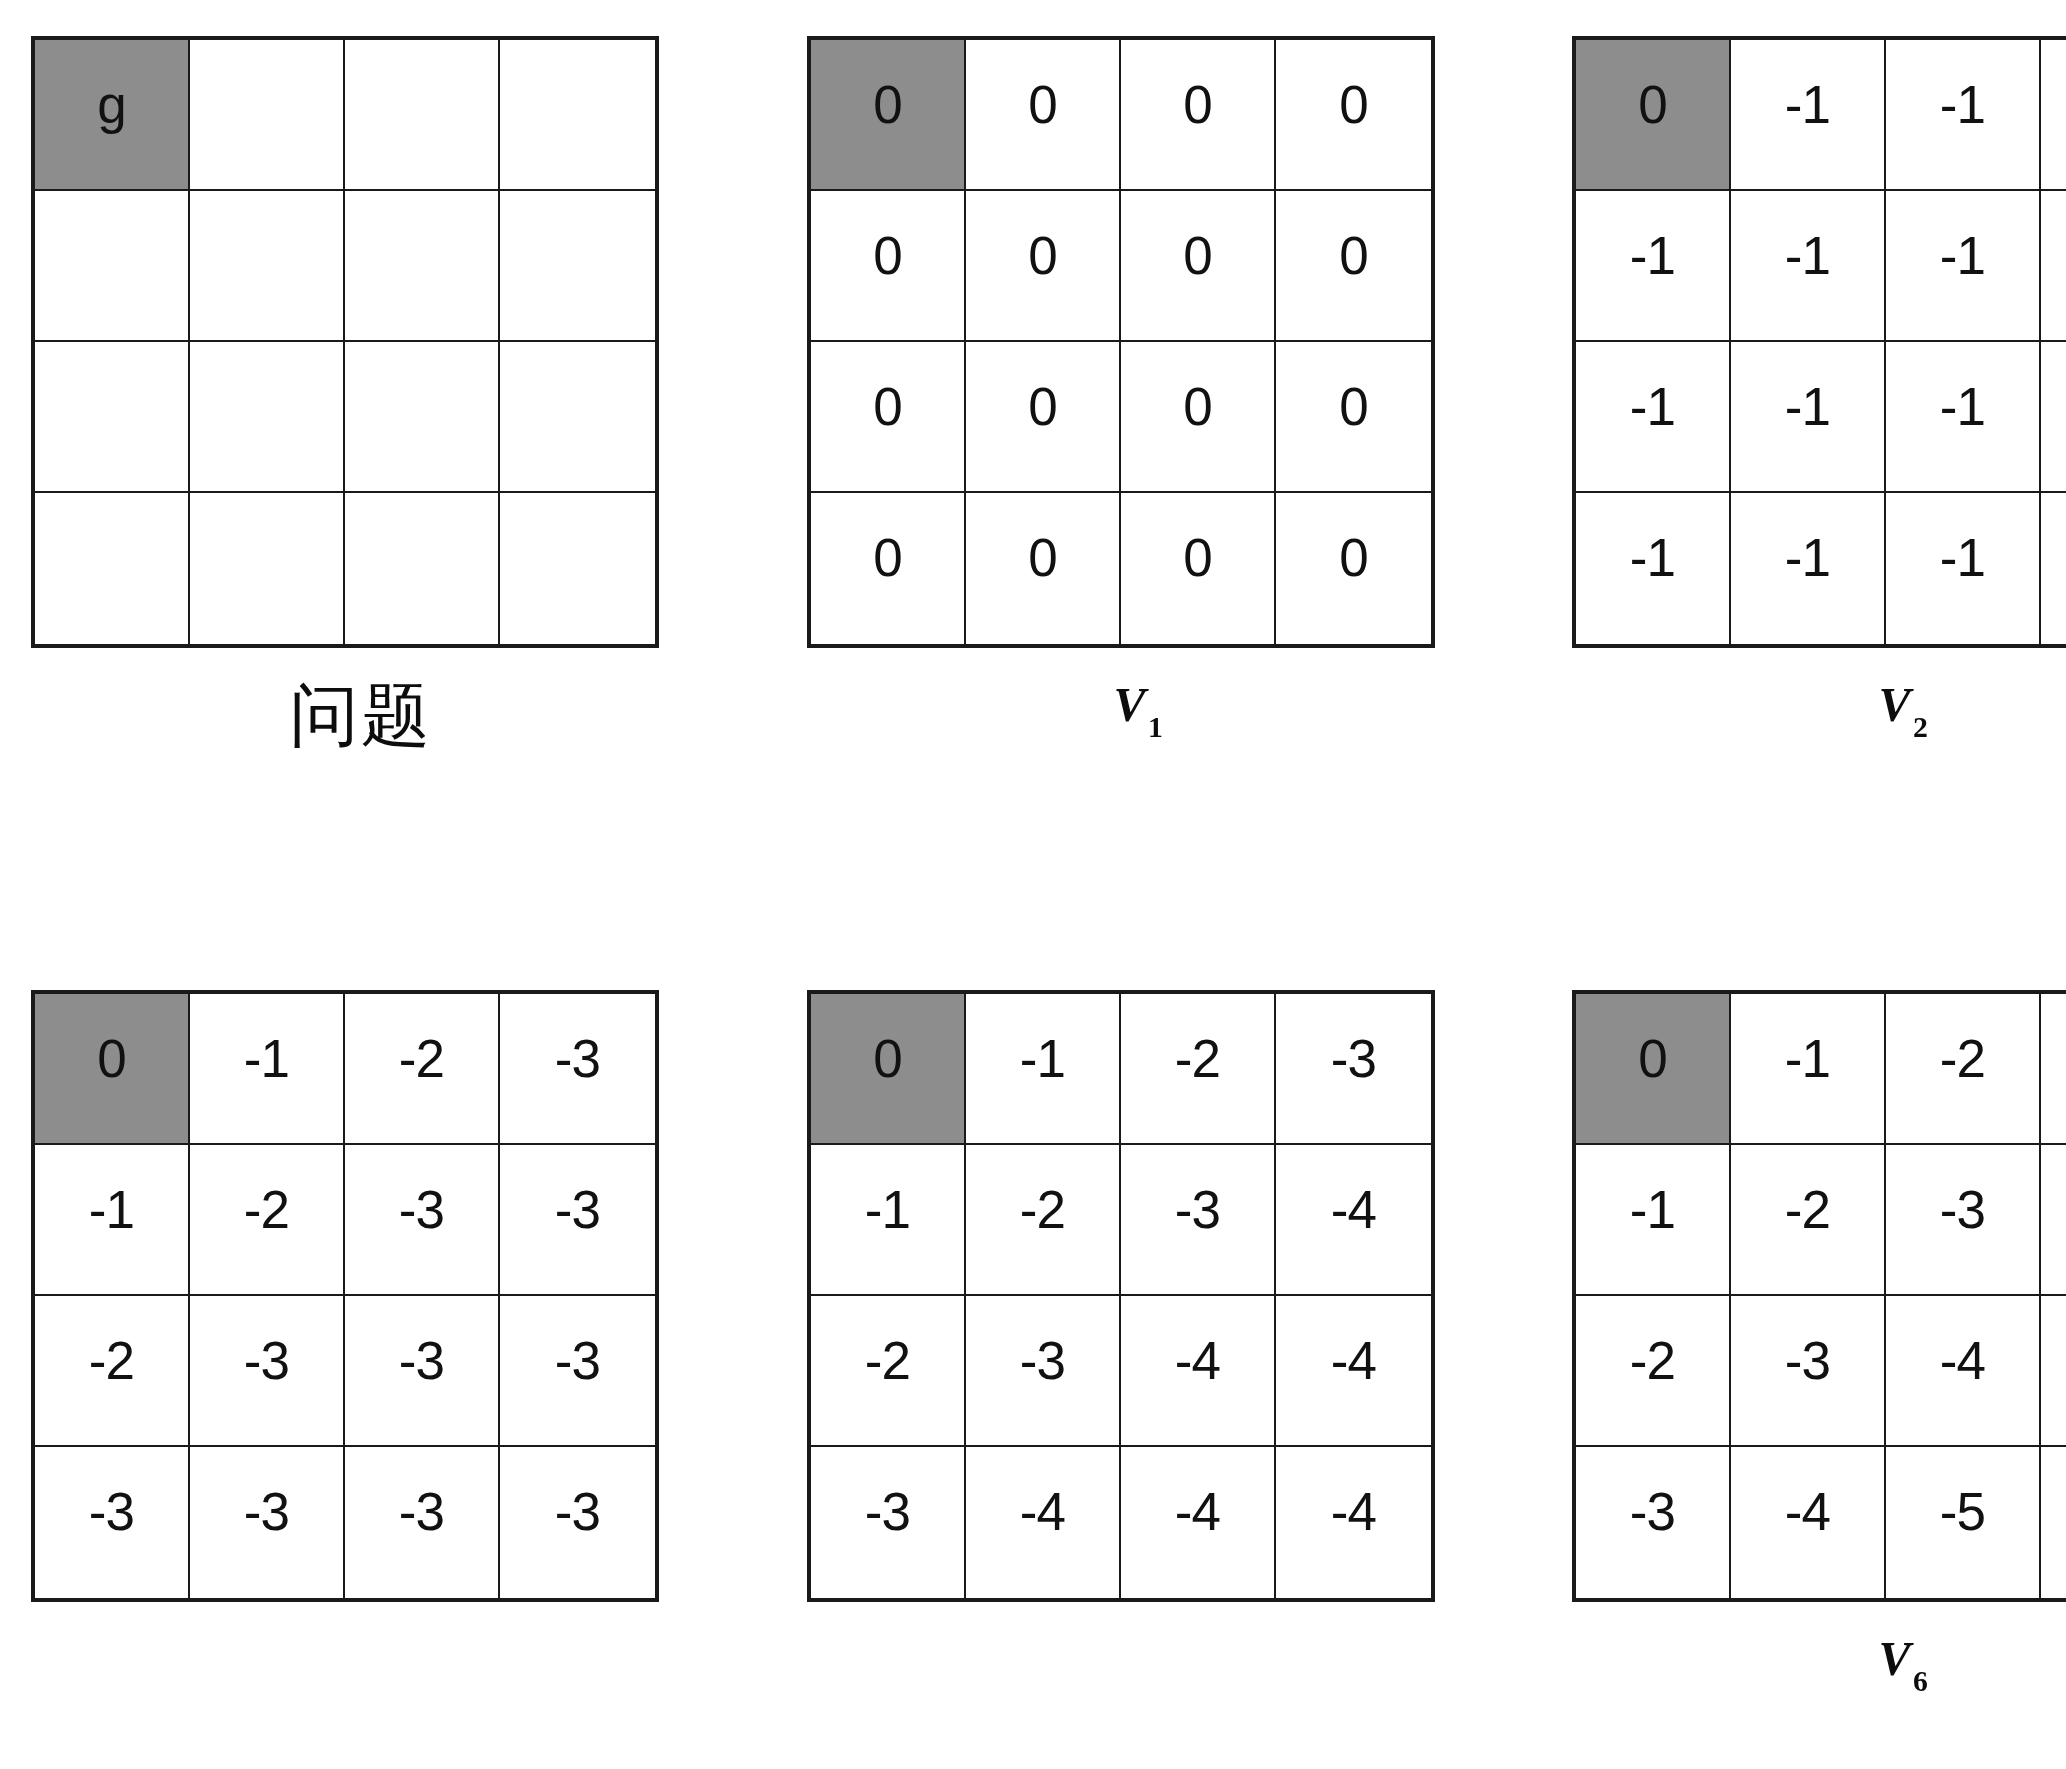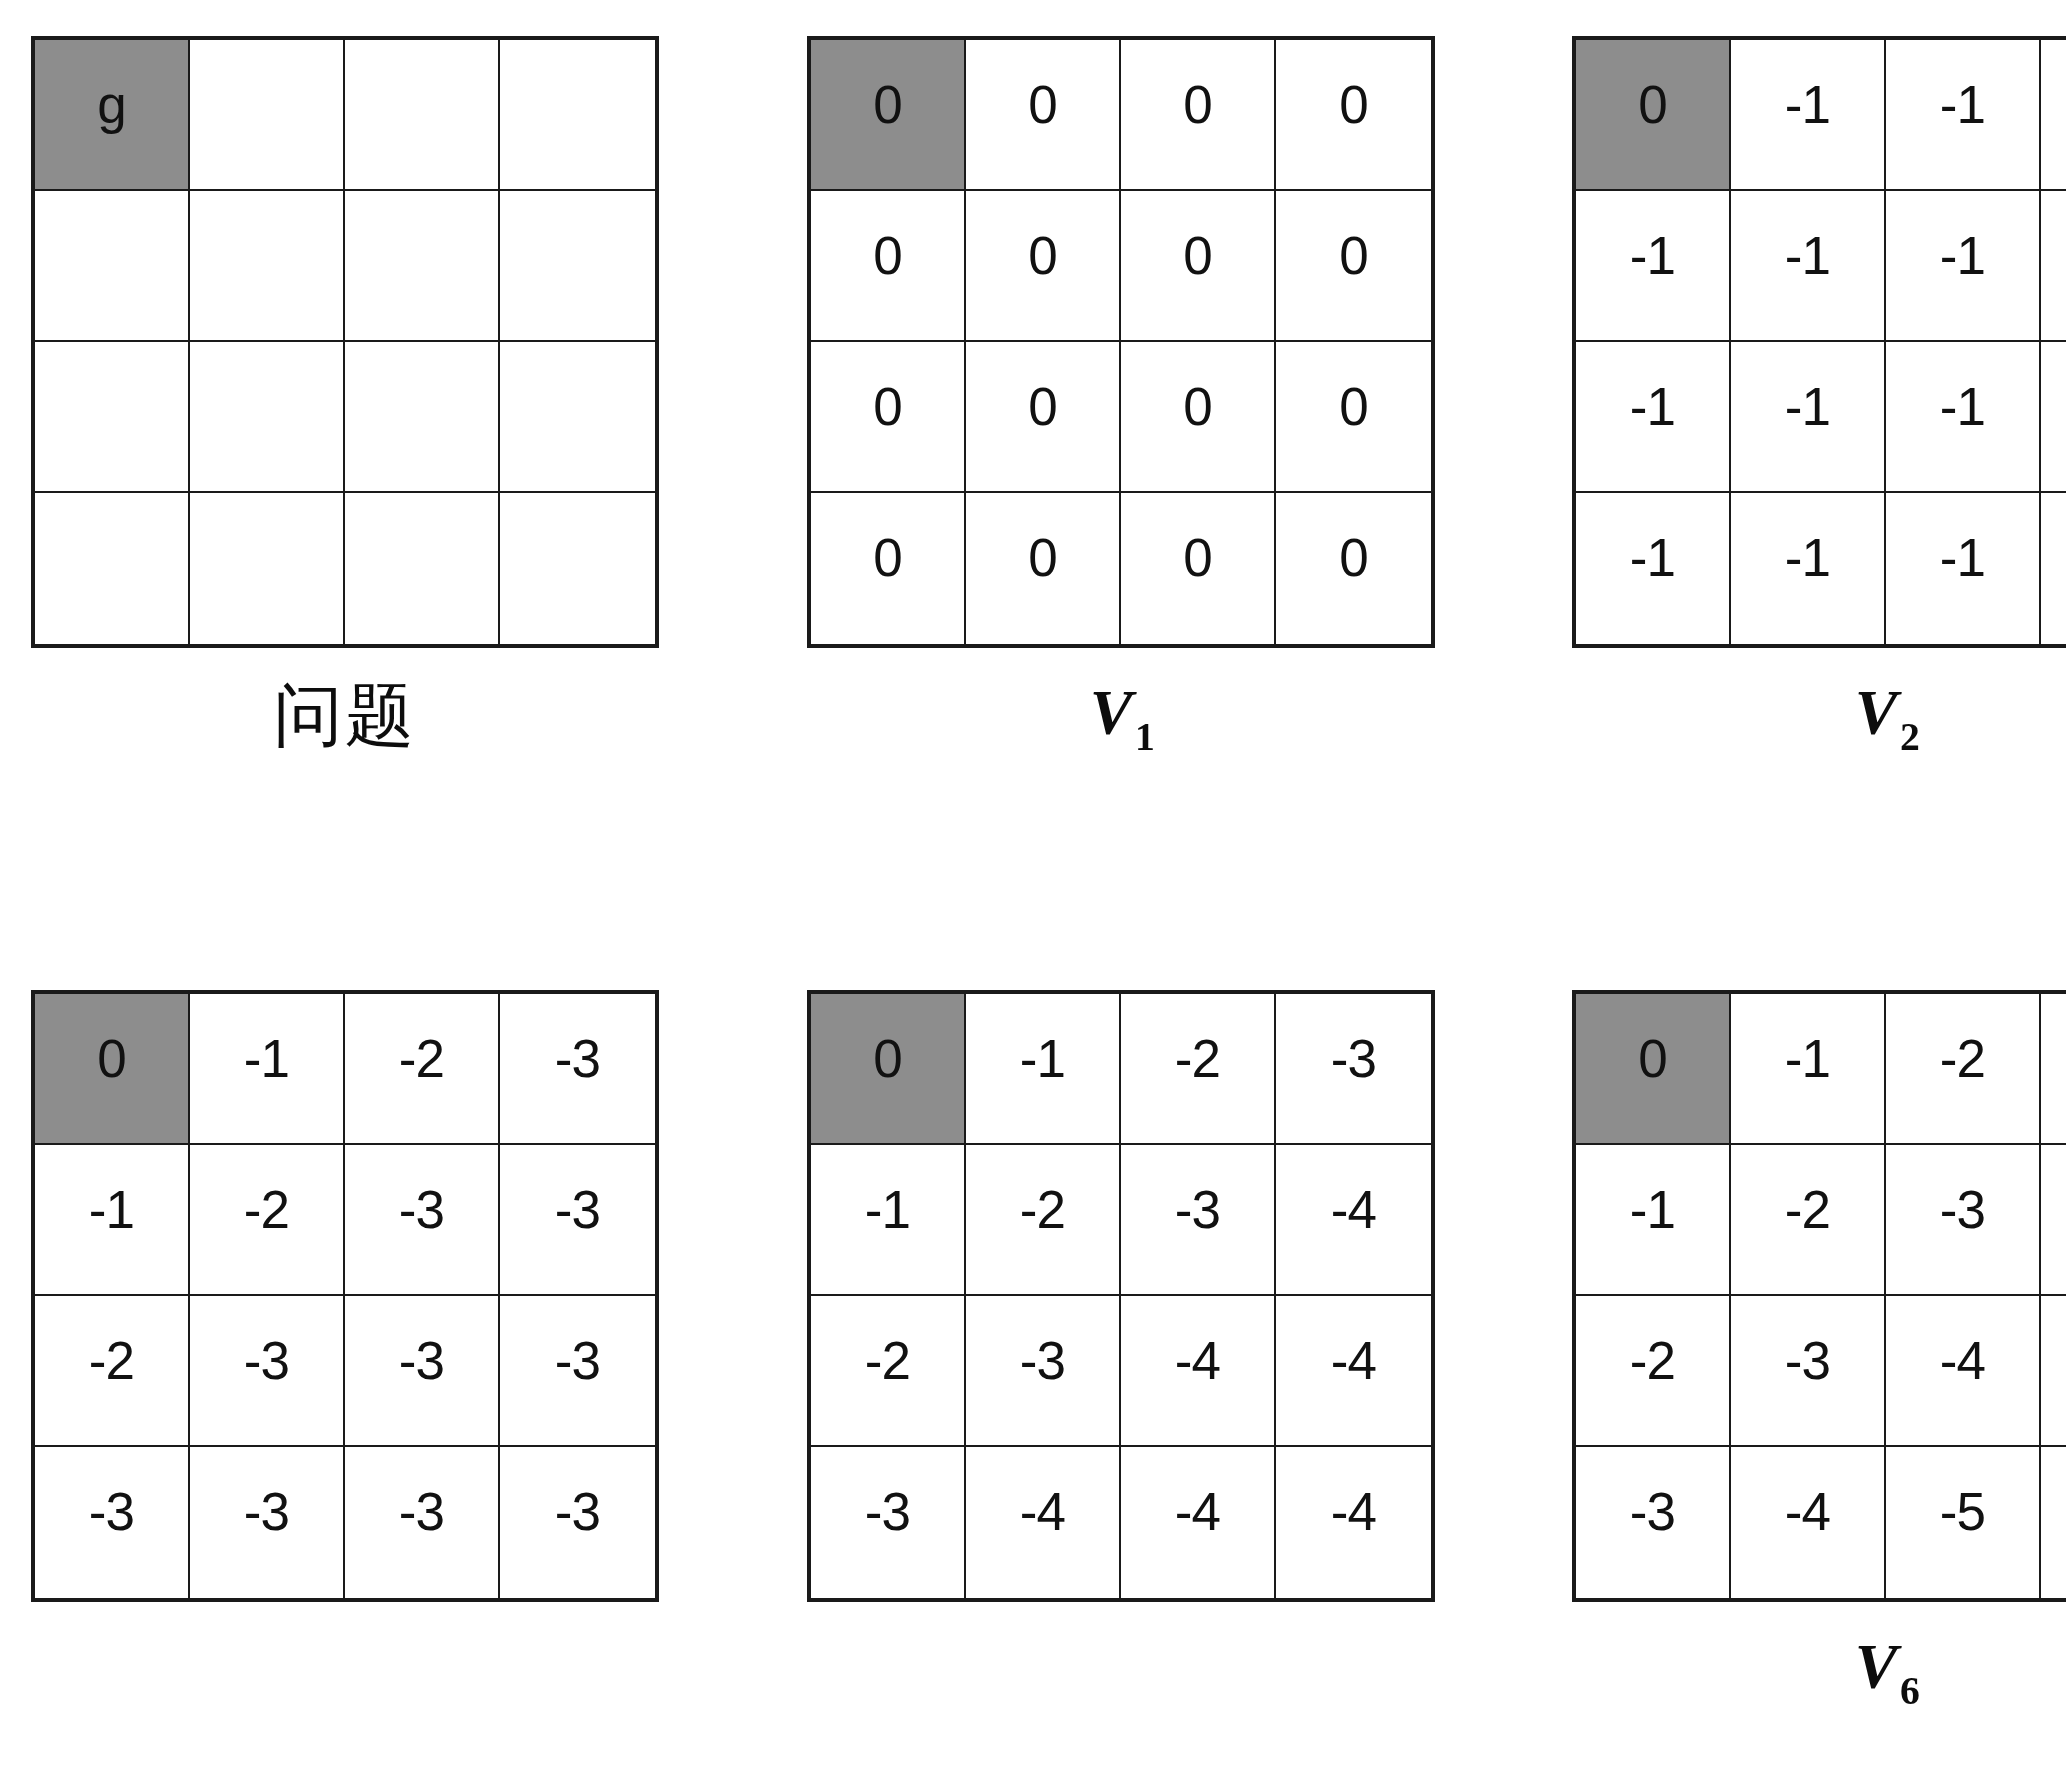--- a/index.html
+++ b/index.html
@@ -65,32 +65,32 @@
     line-height: 1;
     color: #111111;
     letter-spacing: -0.8px;
     white-space: nowrap;
   }
 
   .cell .val.empty { visibility: hidden; }
 
   .caption {
     position: absolute;
-    left: 0;
+    left: 16px;
     width: 628px;
     text-align: center;
     color: #0d0d0d;
     white-space: nowrap;
   }
 
   .caption .vlabel {
     font-family: "Liberation Serif", serif;
     font-style: italic;
     font-weight: bold;
-    font-size: 64px;
+    font-size: 48px;
     line-height: 1;
     margin-top: 12px;
   }
   .caption .vlabel sub {
     font-family: "Liberation Serif", serif;
     font-style: normal;
     font-weight: bold;
     font-size: 0.62em;
     vertical-align: baseline;
     position: relative;

